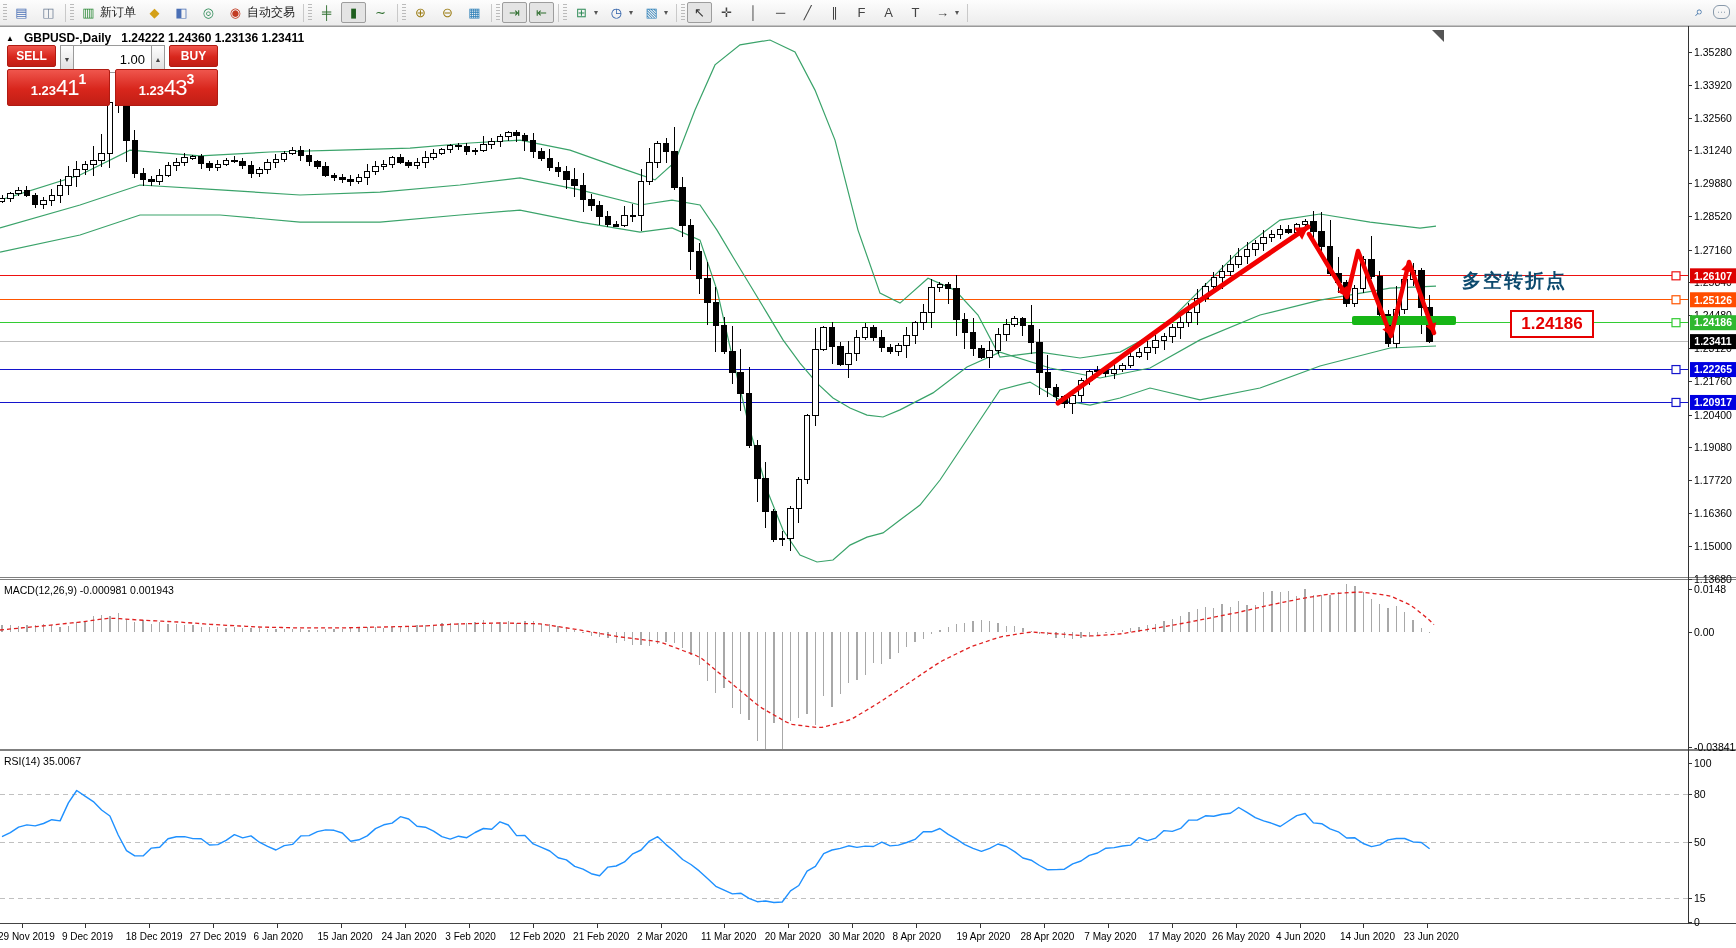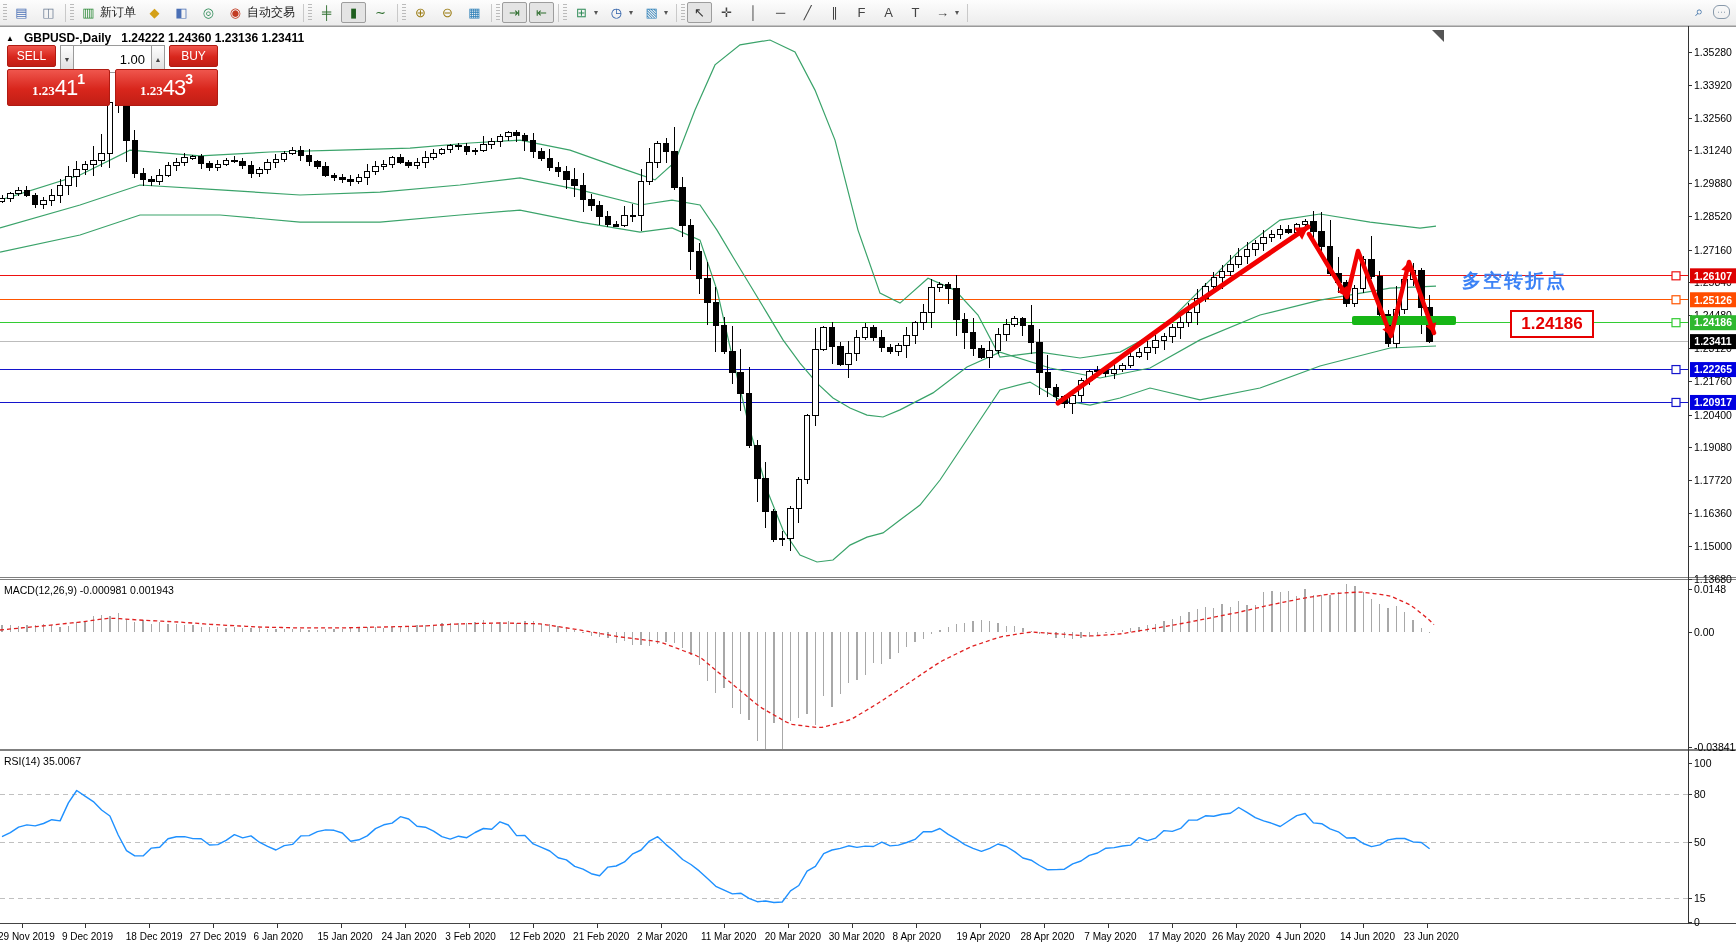--- a/index.html
+++ b/index.html
@@ -25,29 +25,29 @@
   
   #plot{position:absolute;left:0;top:0;z-index:5;}
   .ovl{position:absolute;z-index:10;}
   #chart-title{left:6px;top:31px;font-size:12px;font-weight:bold;color:#000;display:flex;gap:10px;align-items:center;}
   #chart-title .tri{font-size:8px;}
   
   #ocp{left:7px;top:45px;width:211px;z-index:12;}
   #ocp .row1{display:flex;height:22px;gap:4px;}
   .redgrad{background:linear-gradient(180deg,#ef564d 0%,#d8261c 55%,#c11e15 100%);color:#fff;}
   #ocp .trade-btn{flex:0 0 47px;display:flex;align-items:center;justify-content:center;
-     font-size:12px;font-weight:normal;border-radius:2px;border:1px solid #b01b12;}
+     font-size:12px;font-weight:bold;border-radius:2px;border:1px solid #b01b12;}
   #ocp .vol{flex:1;display:flex;height:28px;}
   #ocp .spin{width:17px;background:linear-gradient(#fefefe,#dcdcdc);border:1px solid #9a9a9a;
      font-size:7px;color:#444;display:flex;align-items:center;justify-content:center;}
   #ocp .vol input{width:100%;border:1px solid #9a9a9a;border-left:none;border-right:none;
      text-align:right;font-size:13px;padding:0 6px;box-sizing:border-box;font-family:inherit;}
   #ocp .row2{display:flex;gap:5px;margin-top:2px;height:37px;}
   #ocp .tile{flex:1;border-radius:2px;border:1px solid #b01b12;display:flex;align-items:flex-end;justify-content:center;padding:0 2px 1px 2px;}
-  #ocp .tile .small{font-size:13px;font-weight:bold;line-height:26px;font-family:Liberation Serif, serif;}
+  #ocp .tile .small{font-size:13px;font-weight:bold;line-height:26px;}
   #ocp .tile .huge{font-size:22px;font-weight:normal;line-height:33px;letter-spacing:-1px;}
   #ocp .tile .sup{font-size:14px;font-weight:bold;line-height:14px;align-self:flex-start;margin-top:2px;}
   .ind-label{font-size:10.5px;color:#000;z-index:9;}
   #turn-label{font-size:19px;font-weight:bold;letter-spacing:2px;z-index:11;}
   #price-callout{z-index:11;border:2px solid #e60000;background:#fff;color:#e60000;
      font-size:17px;font-weight:bold;display:flex;align-items:center;justify-content:center;}
 </style>
 </head>
 <body>
 
@@ -891,15 +891,15 @@
         <span class="small">1.23</span>
           <span class="huge">43</span>
           <span class="sup">3</span>
       </div>
     </div>
   </div>
 
   <div class="ovl ind-label" id="macd-label" style="left: 4px; top: 584px;">MACD(12,26,9) -0.000981 0.001943</div>
   <div class="ovl ind-label" id="rsi-label" style="left: 4px; top: 755px;">RSI(14) 35.0067</div>
 
-  <div class="ovl" id="turn-label" style="left: 1462px; top: 268px; color: #3b82f6;">多空转折点</div>
+  <div class="ovl" id="turn-label" style="left: 1462px; top: 268px; color: #0c4a6e;">多空转折点</div>
   <div class="ovl" id="price-callout" style="left: 1510px; top: 310px; width: 80px; height: 24px;">1.24186</div>
 </div>
 
 </body></html>

